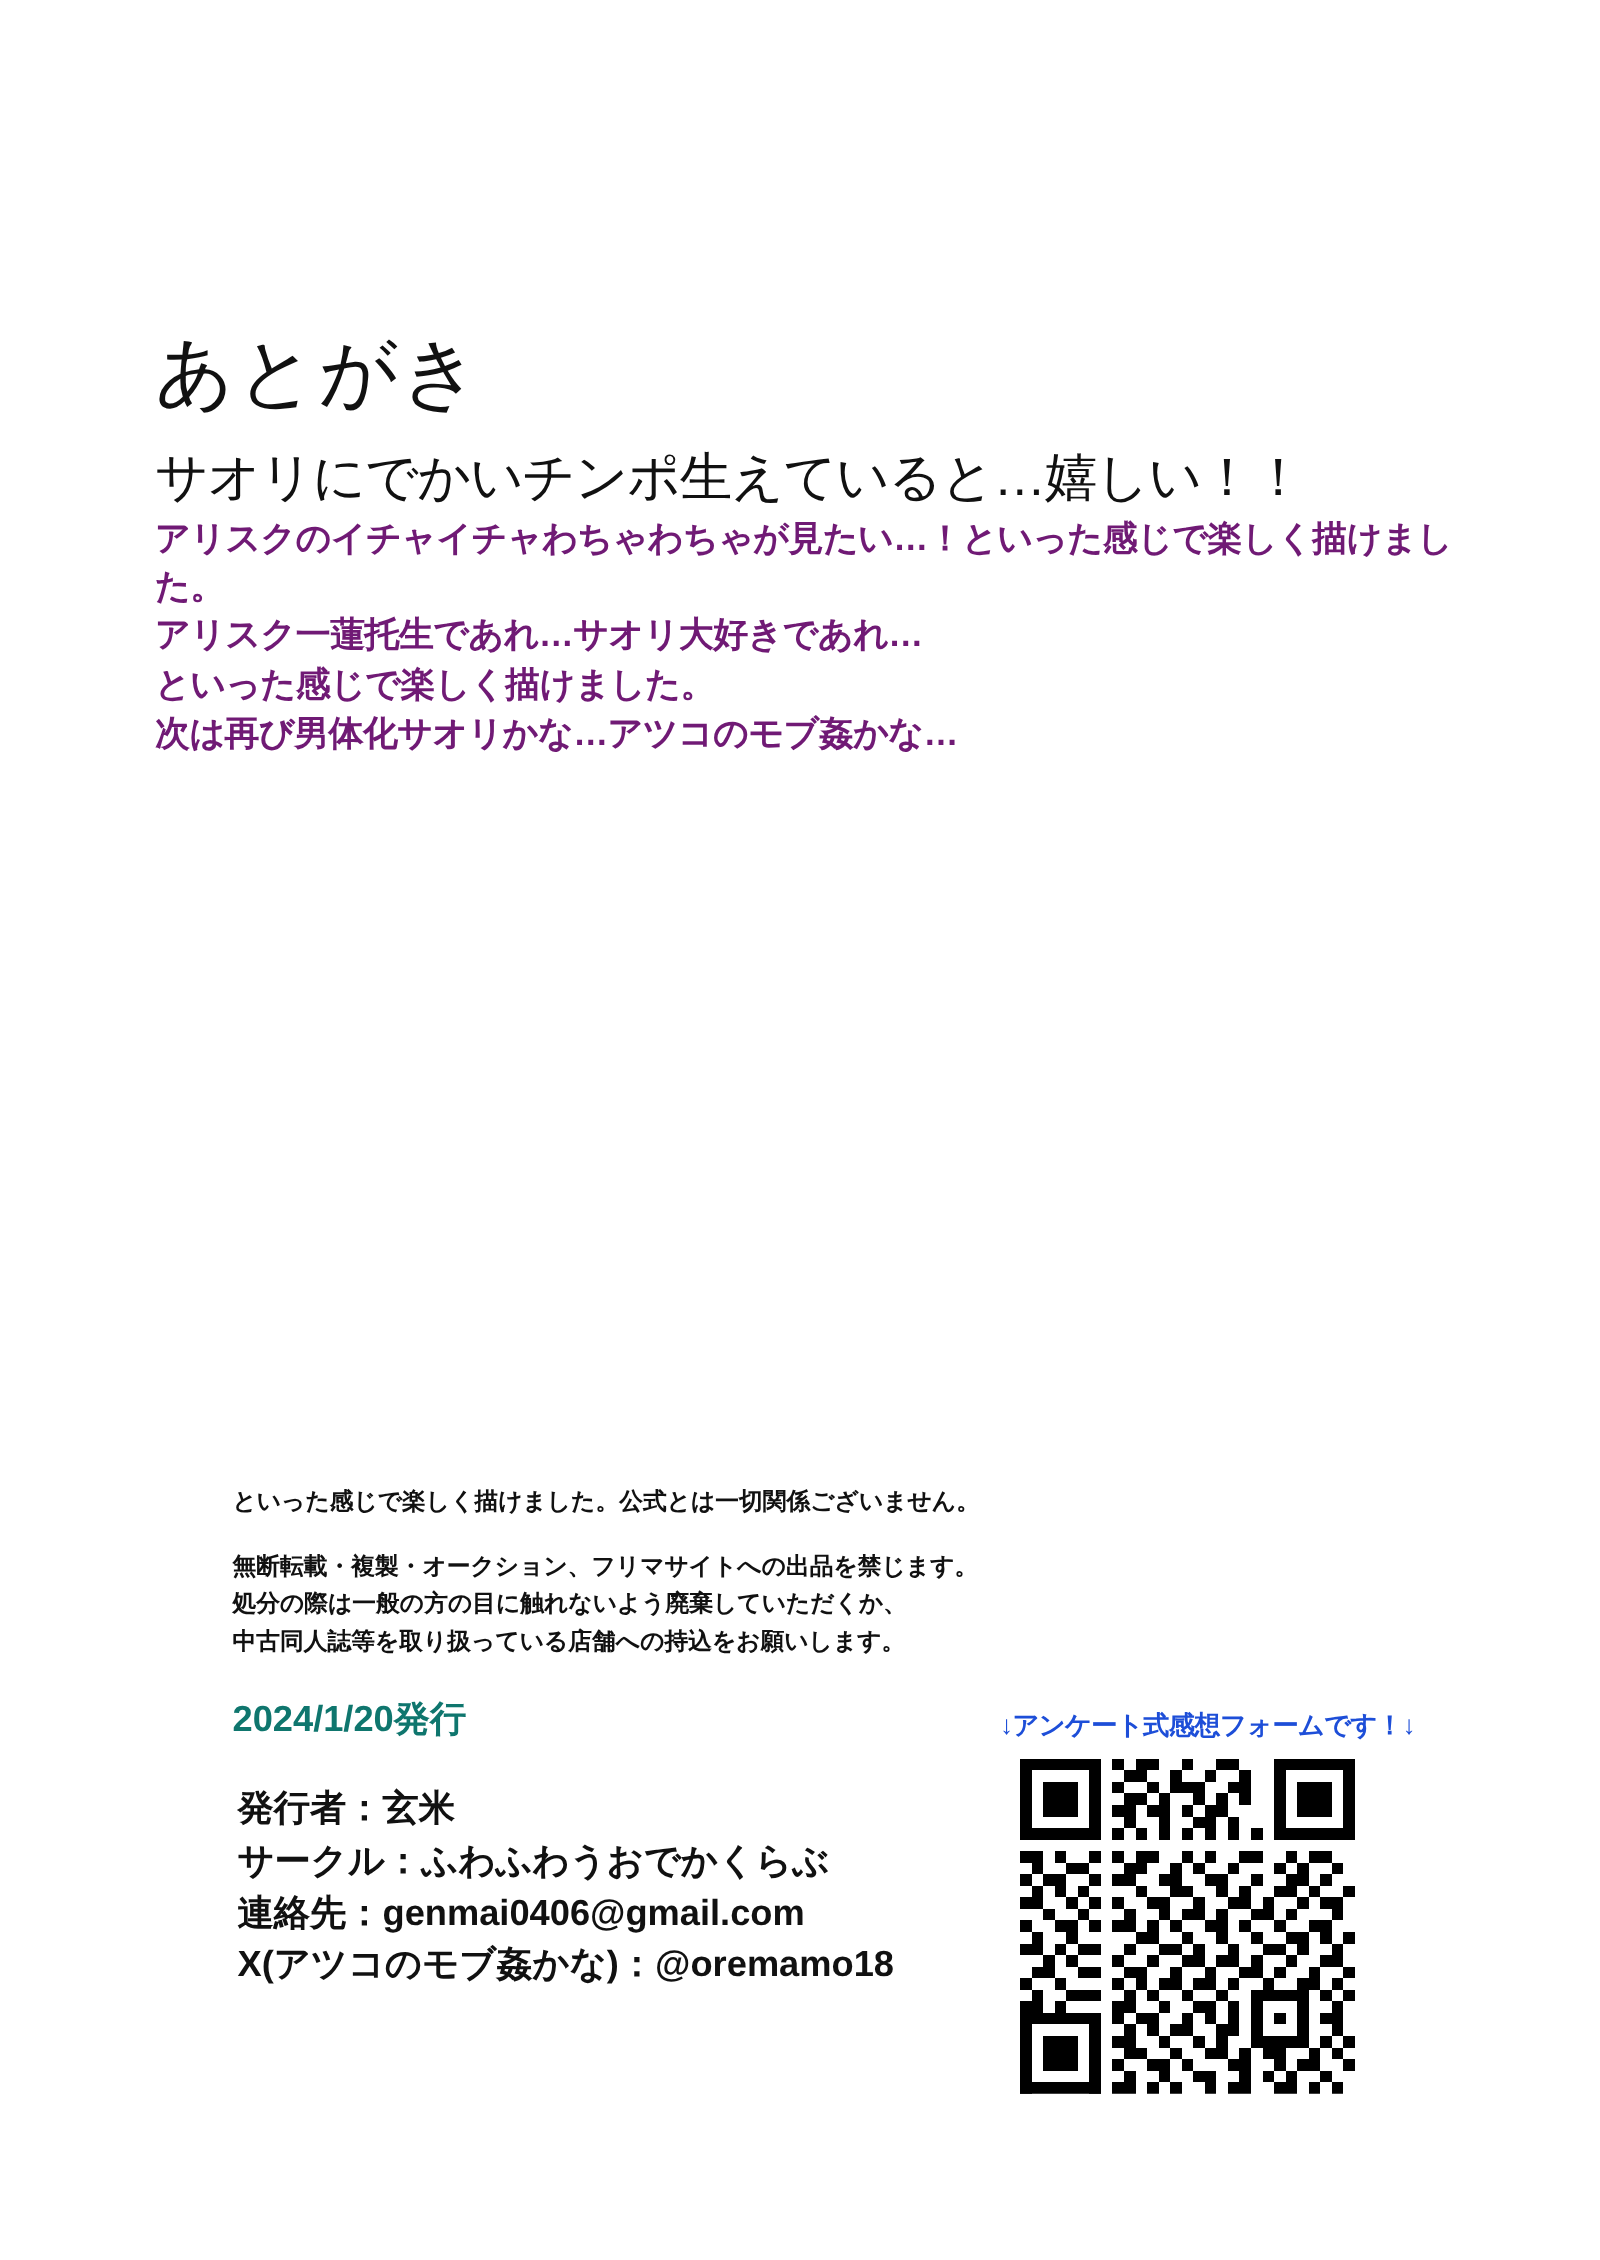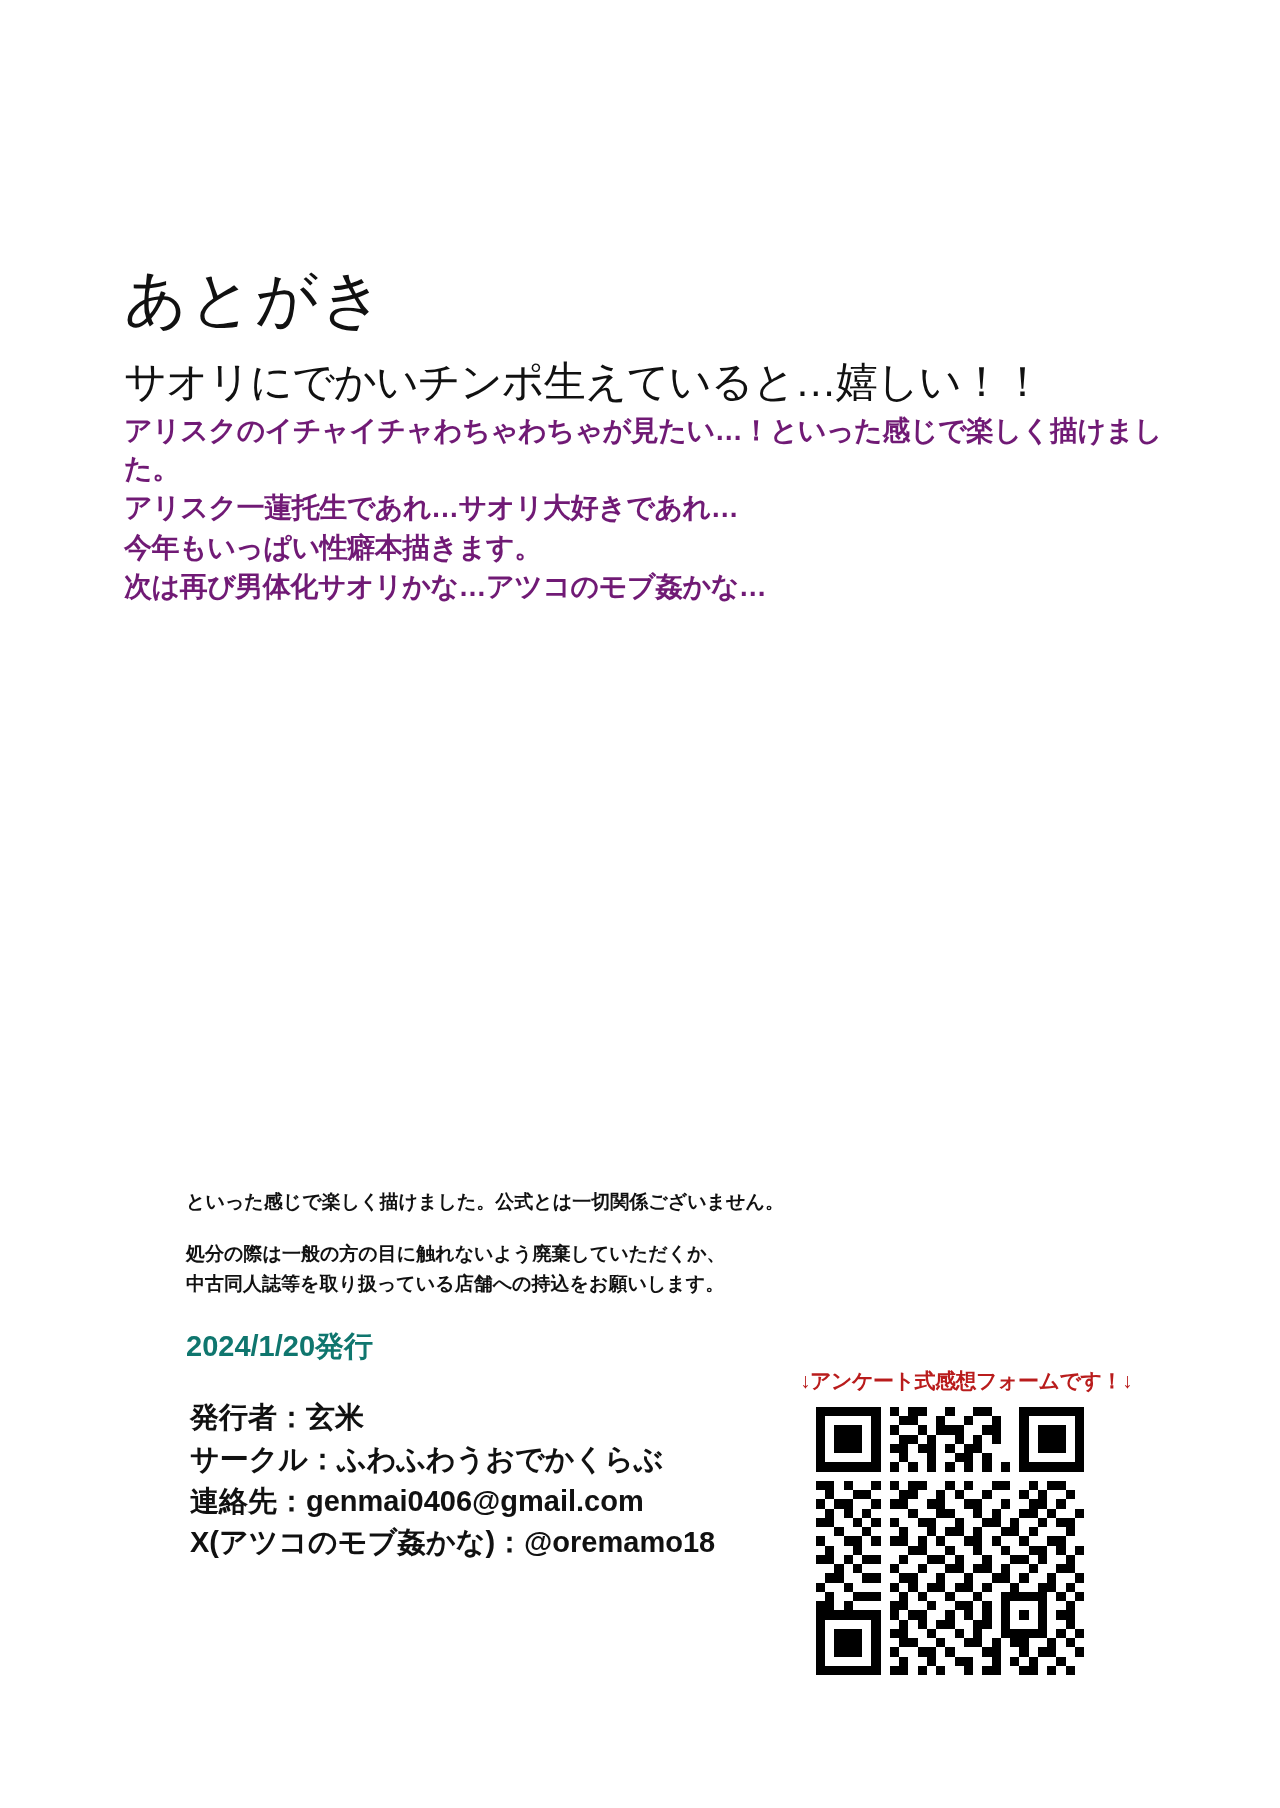--- a/index.html
+++ b/index.html
@@ -110,21 +110,21 @@
     top: 1368px;
     width: 300px;
   }
   .qr-caption {
     font-size: 21px;
     font-weight: 700;
     line-height: 1.2;
     margin: 0 0 14px 0;
     letter-spacing: -0.5px;
     text-align: center;
-    color: #b91c1c;
+    color: #1d4ed8;
     white-space: nowrap;
   }
   .qr-code {
     width: 268px;
     height: 268px;
     margin: 0 auto;
     background: #ffffff;
     display: block;
   }
 </style>
@@ -132,28 +132,29 @@
 <body>
 
 <div class="page">
 
   <section class="afterword">
     <h1 class="afterword-title">あとがき</h1>
     <h2 class="afterword-headline">サオリにでかいチンポ生えていると…嬉しい！！</h2>
     <div class="afterword-body">
       <p>アリスクのイチャイチャわちゃわちゃが見たい…！といった感じで楽しく描けました。</p>
       <p>アリスク一蓮托生であれ…サオリ大好きであれ…</p>
-      <p>今年もいっぱい性癖本描きます。</p>
+      <p>といった感じで楽しく描けました。</p>
       <p class="gap">次は再び男体化サオリかな…アツコのモブ姦かな…</p>
     </div>
   </section>
 
   <section class="colophon">
     <p class="colophon-disclaimer">といった感じで楽しく描けました。公式とは一切関係ございません。</p>
     <div class="colophon-rules">
+      <p>無断転載・複製・オークション、フリマサイトへの出品を禁じます。</p>
       <p>処分の際は一般の方の目に触れないよう廃棄していただくか、</p>
       <p>中古同人誌等を取り扱っている店舗への持込をお願いします。</p>
     </div>
     <p class="colophon-date">2024/1/20発行</p>
     <div class="colophon-credits">
       <p>発行者：玄米</p>
       <p>サークル：ふわふわうおでかくらぶ</p>
       <p>連絡先：genmai0406@gmail.com</p>
       <p>X(アツコのモブ姦かな)：@oremamo18</p>
     </div>

